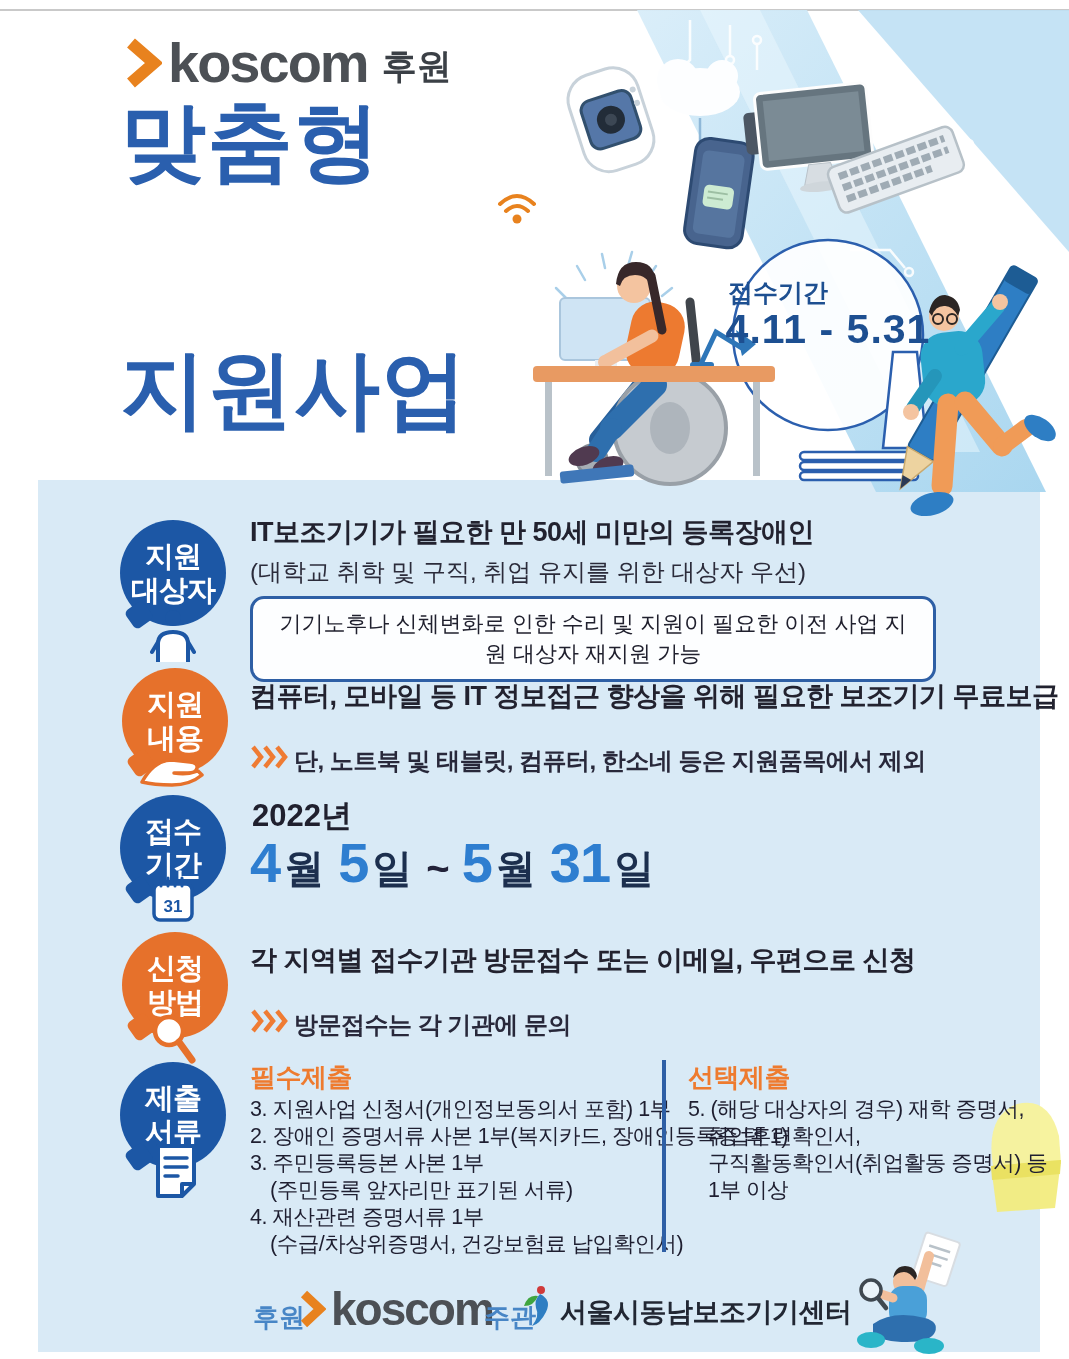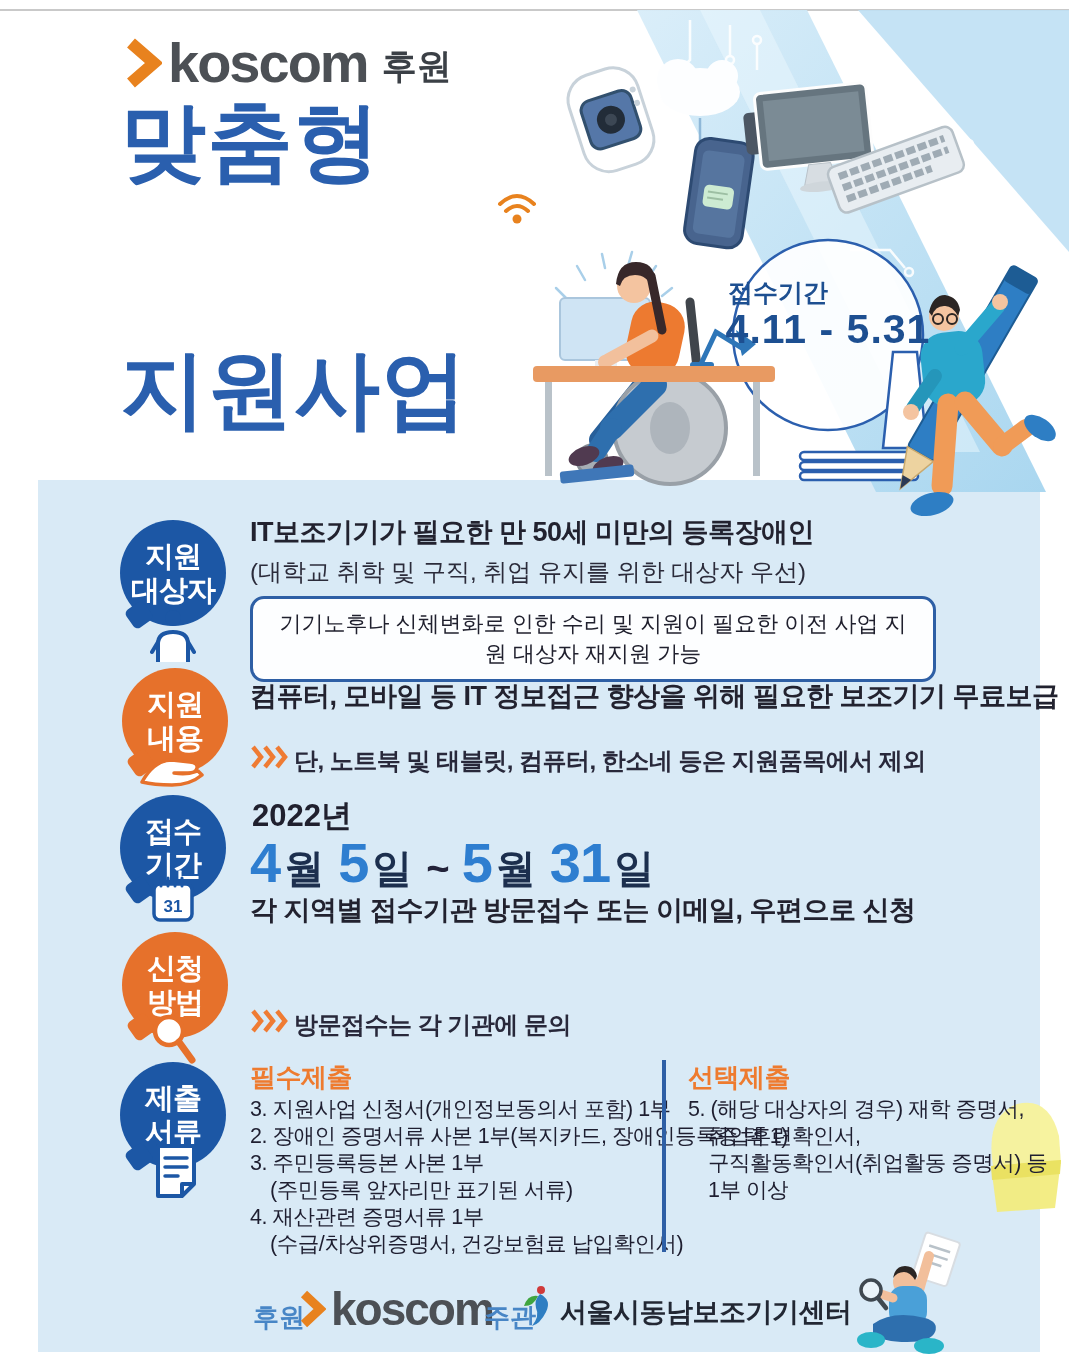--- a/index.html
+++ b/index.html
@@ -287,21 +287,21 @@
   </div>
 
   <div class="badge-circle bg-orange" style="left:122px;top:932px;">
     <span>신청</span>
     <span>방법</span>
   </div>
   <svg class="badge-icon" style="left:150px;top:1012px;" width="48" height="56" viewBox="0 0 48 56">
     <circle cx="19" cy="19" r="14" fill="#ffffff" stroke="#e6712b" stroke-width="4.5"></circle>
     <line x1="29" y1="30" x2="42" y2="48" stroke="#e6712b" stroke-width="7" stroke-linecap="round"></line>
   </svg>
-  <div class="h1" style="top:892px;">각 지역별 접수기관 방문접수 또는 이메일, 우편으로 신청</div>
+  <div class="h1" style="top:942px;">각 지역별 접수기관 방문접수 또는 이메일, 우편으로 신청</div>
   <div class="bullet-row" style="top:988px;">
     <svg width="40" height="24" viewBox="0 0 40 24">
       <g fill="none" stroke="#ef7b33" stroke-width="4.5">
         <polyline points="3,2 11,12 3,22"></polyline>
           <polyline points="15,2 23,12 15,22"></polyline>
           <polyline points="27,2 35,12 27,22"></polyline>
       </g>
     </svg>
     <span class="btext">방문접수는 각 기관에 문의</span>
   </div>

